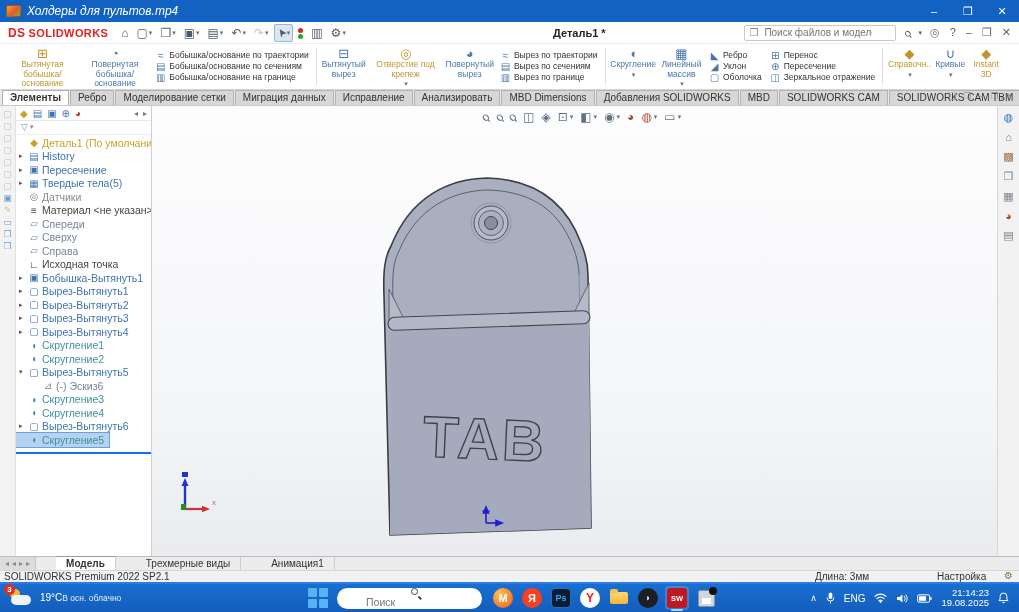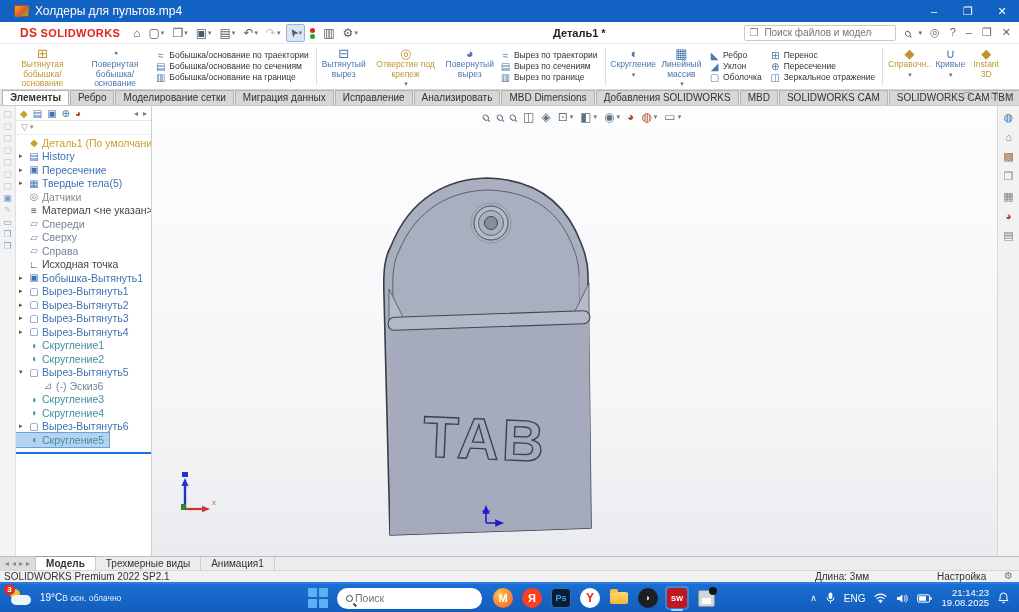--- a/index.html
+++ b/index.html
@@ -1,30 +1,30 @@
 <!DOCTYPE html>
 <html><head>
 <meta charset="utf-8">
 <style>
   html,body{margin:0;padding:0;background:#222;}
   *{box-sizing:border-box;}
   .screen{position:relative;width:1019px;height:612px;overflow:hidden;background:#fff;
     font-family:"Liberation Sans","DejaVu Sans",sans-serif;display:flex;flex-direction:column;}
   
-  .titlebar{height:22px;background:#1262c4;display:flex;align-items:center;color:#fff;font-size:12px;padding-left:14px;flex:0 0 22px;}
+  .titlebar{height:22px;background:#1262c4;display:flex;align-items:center;color:#fff;font-size:12px;padding-left:6px;flex:0 0 22px;font-style:italic;}
   .mpc-icon{width:15px;height:12px;border-radius:2px;background:linear-gradient(135deg,#f6a821 0%,#e4572e 55%,#7db83a 100%);margin-right:6px;border:1px solid rgba(0,0,0,.25);}
   .tb-title{white-space:nowrap;}
   .win-controls{margin-left:auto;display:flex;height:22px;}
   .wc{width:34px;display:flex;align-items:center;justify-content:center;font-size:11px;color:#fff;}
   
   .menubar{height:18px;background:#f7f7f7;border-bottom:1px solid #e3e3e3;display:flex;align-items:center;font-size:12px;color:#1a1a1a;padding-left:4px;flex:0 0 18px;}
   .menu-item{padding:0 9px;line-height:17px;}
   
   .swbar{height:22px;background:#fff;border-bottom:1px solid #ebebeb;display:flex;align-items:center;font-size:11px;position:relative;flex:0 0 22px;}
-  .sw-logo{display:flex;align-items:baseline;margin:0 10px 0 20px;color:#e0231f;font-weight:bold;font-size:11px;letter-spacing:.4px;white-space:nowrap;}
+  .sw-logo{display:flex;align-items:baseline;margin:0 10px 0 8px;color:#e0231f;font-weight:bold;font-size:11px;letter-spacing:.4px;white-space:nowrap;}
   .sw-logo .mark{font-size:12px;margin-right:3px;}
   .qb{display:flex;align-items:center;gap:2px;color:#4d5b6a;}
   .qb-btn{display:flex;align-items:center;padding:1px 2px;border:1px solid transparent;border-radius:2px;}
   .qb-btn .g{font-size:12px;line-height:14px;}
   .qb-btn.active{background:#dbe6f5;border-color:#9ab4d8;}
   .qb-btn.disabled{color:#c2c7cd;}
   .sel-cursor .g{display:inline-block;transform:rotate(-125deg);font-size:11px;}
   .rebuild::before{content:"";width:5px;height:5px;border-radius:50%;background:#d22;display:block;margin:1px 0;}
   .rebuild::after{content:"";width:5px;height:5px;border-radius:50%;background:#2a2;display:block;}
   .rebuild{flex-direction:column;}
@@ -77,41 +77,41 @@
   .hu.mag .g{display:inline-block;transform:rotate(-45deg);}
   .hu.colored .g{color:#b0452f;}
   .model-svg{position:absolute;left:225px;top:65px;}
   .triad-svg{position:absolute;left:20px;top:365px;}
   
   .taskpane{width:22px;background:#f2f2f2;border-left:1px solid #d8d8d8;display:flex;flex-direction:column;align-items:center;padding-top:5px;gap:7px;font-size:11px;color:#7b8591;flex:0 0 22px;}
   .tp-globe{color:#2e6fbd;} .tp-ball{color:#b3452e;} .tp-gift{color:#a0704a;}
   
   .sheetbar{height:14px;background:#ececec;border-top:1px solid #bdbdbd;display:flex;align-items:stretch;font-size:10px;flex:0 0 14px;}
   .sheet-nav{display:flex;align-items:center;gap:3px;background:#dcdcdc;padding:0 5px;color:#8a8a8a;font-size:8px;border-right:1px solid #c5c5c5;}
-  .stab{padding:0 10px;line-height:13px;color:#333;border-right:1px solid #cdcdcd;white-space:nowrap;}
+  .stab{padding:0 10px;line-height:13px;color:#333;border-right:1px solid #cdcdcd;white-space:nowrap;margin-left:20px;}
   .stab.active{background:#fff;font-weight:bold;border-top:1px solid #9a9a9a;margin-top:-1px;}
   
   .statusbar{height:12px;background:#f1f1f1;border-top:1px solid #d6d6d6;position:relative;font-size:10px;color:#333;flex:0 0 12px;}
   .st-left{position:absolute;left:4px;top:0;line-height:11px;}
   .st-len{position:absolute;left:815px;top:0;line-height:11px;}
   .st-cfg{position:absolute;left:937px;top:0;line-height:11px;}
   .st-gear{position:absolute;right:6px;top:-1px;color:#5a8f3f;font-size:10px;}
   .player-strip{height:2px;background:#2b7ce2;flex:0 0 2px;}
   
   .taskbar{height:28px;background:linear-gradient(#1a6fd0,#135dbd);display:flex;align-items:center;color:#fff;position:relative;flex:0 0 28px;}
   .weather{display:flex;align-items:center;gap:6px;padding-left:8px;width:150px;}
   .w-icon{position:relative;width:26px;height:20px;}
   .w-sun{position:absolute;left:2px;top:1px;width:10px;height:10px;border-radius:50%;background:#f7b733;}
   .w-cloud{position:absolute;left:3px;top:7px;width:20px;height:10px;border-radius:8px;background:#eef3f8;}
   .w-badge{position:absolute;left:-4px;top:-4px;width:11px;height:11px;border-radius:50%;background:#d93025;color:#fff;font-size:8px;line-height:11px;text-align:center;font-weight:bold;}
   .w-text{display:flex;flex-direction:row;line-height:10px;}
   .w-temp{font-size:10px;} .w-cond{font-size:8.5px;opacity:.9;}
   .start{margin-left:155px;width:26px;height:26px;display:grid;grid-template-columns:9px 9px;grid-template-rows:9px 9px;gap:2px;place-content:center;}
   .start i{background:#59b2f1;border-radius:1px;}
-  .tb-search{margin-left:6px;width:145px;height:21px;background:#fff;border-radius:11px;display:flex;align-items:center;gap:0;padding-left:9px;color:#555;font-size:10.5px;}
+  .tb-search{margin-left:6px;width:145px;height:21px;background:#fff;border-radius:11px;display:flex;align-items:center;gap:0;padding-left:9px;color:#555;font-size:10.5px;flex-direction:column;}
   .mag-css{width:7px;height:7px;border:1.6px solid #444;border-radius:50%;position:relative;flex:0 0 auto;}
   .mag-css::after{content:"";position:absolute;width:4px;height:1.6px;background:#444;transform:rotate(45deg);left:6px;top:8px;}
   .tb-search input{border:0;outline:0;background:transparent;font-size:10.5px;color:#555;width:100px;font-family:inherit;}
   .apps{display:flex;align-items:center;gap:5px;margin-left:9px;}
   .app{width:24px;height:24px;display:flex;align-items:center;justify-content:center;border-radius:4px;position:relative;}
   .app.active{background:rgba(255,255,255,.18);}
   .app.active::after{content:"";position:absolute;bottom:-1px;left:6px;width:12px;height:2px;border-radius:1px;background:#a9d3ff;}
   .ic-circle{width:20px;height:20px;border-radius:50%;display:flex;align-items:center;justify-content:center;font-weight:bold;}
   .app-m .ic-circle{background:radial-gradient(circle at 35% 30%,#ffc24d,#f2591f);color:#fff;font-size:11px;}
   .app-ya .ic-circle{background:#fc3f1d;color:#fff;font-size:11px;}

